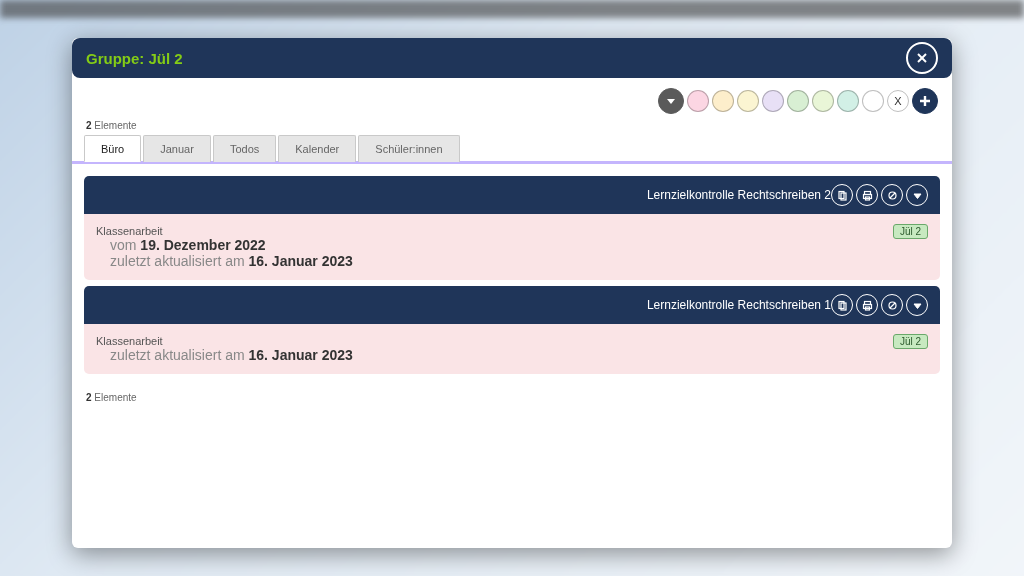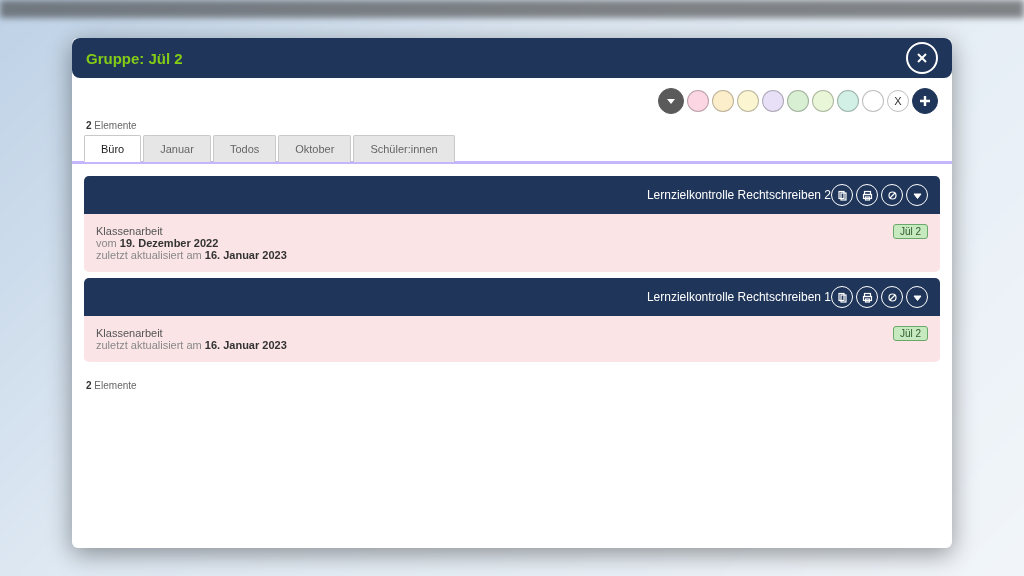--- a/index.html
+++ b/index.html
@@ -160,21 +160,21 @@
   .item-body {
     background: #fae4e6;
     padding: 11px 12px;
     border-radius: 0 0 5px 5px;
     font-size: 11px;
     color: #333;
     position: relative;
     margin-bottom: 6px;
   }
   .item-body .type { font-weight: 400; color: #555; }
-  .item-body .dateline { color: #888; font-size: 11px; }
+  .item-body .dateline { color: #888; font-size: 14px; margin-left: 14px; }
   .item-body .dateline .d { color: #333; font-weight: 600; }
   .tag {
     position: absolute;
     right: 12px;
     top: 10px;
     background: #c7e9c0;
     border: 1px solid #6aa86a;
     color: #2d5a2d;
     font-size: 10px;
     padding: 1px 6px;
@@ -232,21 +232,21 @@
 
   <div class="count-row">
     <span class="n">2</span>
     <span>Elemente</span>
   </div>
 
   <div class="tabs">
     <div class="tab active">Büro</div>
     <div class="tab">Januar</div>
     <div class="tab">Todos</div>
-    <div class="tab">Oktober</div>
+    <div class="tab">Kalender</div>
     <div class="tab">Schüler:innen</div>
   </div>
 
   <div class="list">
 
     <div class="item-header">
       <span class="t">Lernzielkontrolle Rechtschreiben 2</span>
       <div class="item-actions">
         <div class="icon-circle">
           <svg width="11" height="11" viewBox="0 0 11 11">

